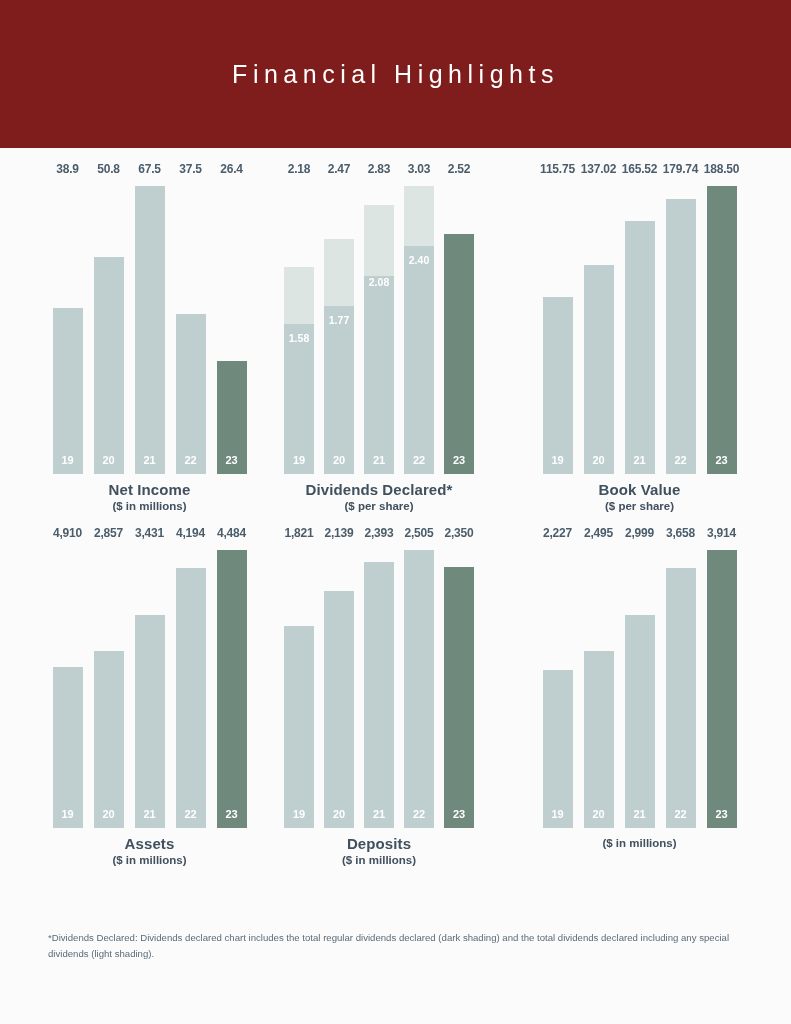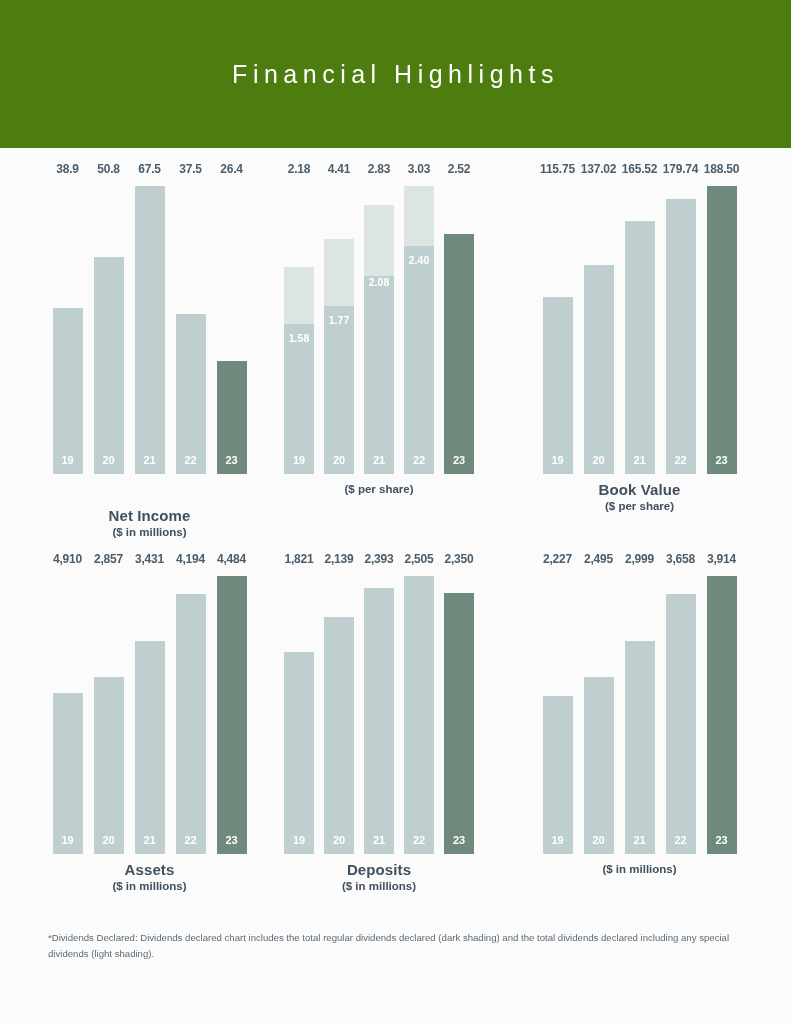--- a/index.html
+++ b/index.html
@@ -17,21 +17,21 @@
     width: 791px;
     height: 1024px;
     background: #fbfbfb;
     position: relative;
   }
 
   
   .header-band {
     width: 791px;
     height: 148px;
-    background: #4d7c0f;
+    background: #7f1d1d;
     display: flex;
     align-items: center;
     justify-content: center;
   }
   .header-title {
     color: #ffffff;
     font-size: 25px;
     letter-spacing: 5.5px;
     font-weight: 400;
     font-family: "Liberation Sans", sans-serif;
@@ -201,29 +201,29 @@
                 <div class="year-label">22</div>
               </div>
             </div>
             <div class="bar-slot" style="width: 41px;">
               <div class="bar" style="height: 113px;">
                 <div class="seg seg-dark" style="height: 113px;"></div>
                 <div class="year-label">23</div>
               </div>
             </div>
           </div>
-          <div class="chart-caption" style="padding-left: 0px; width: 205px; margin-left: 47px; margin-top: 26px;">
+          <div class="chart-caption" style="padding-left: 0px; width: 205px; margin-left: 47px;">
             <div class="chart-title">Net Income</div>
             <div class="chart-subtitle">($ in millions)</div>
           </div>
         </div>
         <div class="chart-cell cell-1">
           <div class="value-row" style="padding-left: 11px;">
             <div class="value-label" style="width: 40px;">2.18</div>
-            <div class="value-label" style="width: 40px;">4.41</div>
+            <div class="value-label" style="width: 40px;">2.47</div>
             <div class="value-label" style="width: 40px;">2.83</div>
             <div class="value-label" style="width: 40px;">3.03</div>
             <div class="value-label" style="width: 40px;">2.52</div>
           </div>
           <div class="plot" style="height: 298px; padding-left: 11px;">
             <div class="bar-slot" style="width: 40px;">
               <div class="bar" style="height: 207px;">
                 <div class="seg seg-light" style="height: 57px;"></div>
                 <div class="seg seg-mid" style="height: 150px;">
                   <div class="inner-label" style="top: 8px;">1.58</div>
@@ -259,20 +259,21 @@
               </div>
             </div>
             <div class="bar-slot" style="width: 40px;">
               <div class="bar" style="height: 240px;">
                 <div class="seg seg-dark" style="height: 240px;"></div>
                 <div class="year-label">23</div>
               </div>
             </div>
           </div>
           <div class="chart-caption" style="padding-left: 0px; width: 200px; margin-left: 11px;">
+            <div class="chart-title">Dividends Declared*</div>
             <div class="chart-subtitle">($ per share)</div>
           </div>
         </div>
         <div class="chart-cell cell-2">
           <div class="value-row" style="padding-left: 16px;">
             <div class="value-label" style="width: 41px;">115.75</div>
             <div class="value-label" style="width: 41px;">137.02</div>
             <div class="value-label" style="width: 41px;">165.52</div>
             <div class="value-label" style="width: 41px;">179.74</div>
             <div class="value-label" style="width: 41px;">188.50</div>

